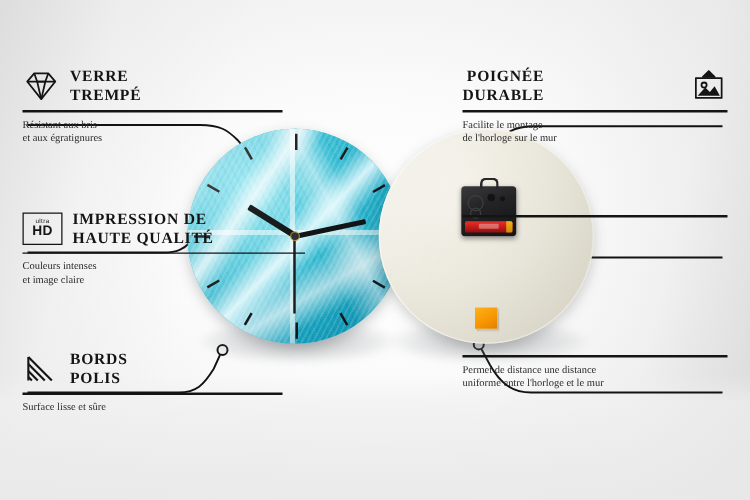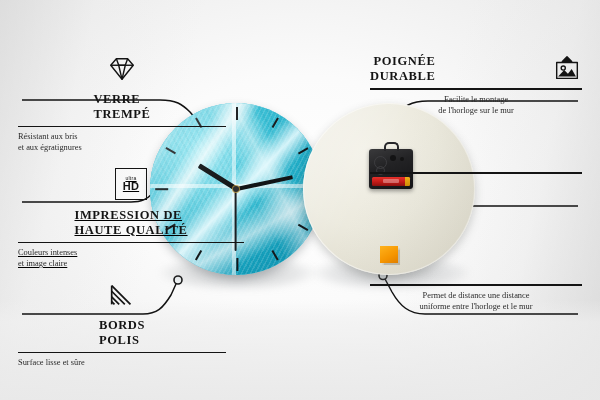--- a/index.html
+++ b/index.html
@@ -30,36 +30,36 @@
   }
 
   
   #connectors { position:absolute; left:0; top:0; width:600px; height:400px; }
   #connectors path { fill:none; stroke:#121212; stroke-width:1.5; }
   #connectors circle.node { fill:#f4f8f9; stroke:#121212; stroke-width:1.6; }
 
   
   .feature { position:absolute; width:208px; }
   .feature .head { display:flex; align-items:center; gap:8px; }
-  .feature.left .head { justify-content:flex-start;flex-direction:column; }
+  .feature.left .head { justify-content:flex-start; }
   .feature.right .head { justify-content:space-between; flex-direction:row; }
   .feature .title {
     font-family:"Liberation Serif", serif;
     font-weight:bold; font-size:12.5px; line-height:1.18;
     letter-spacing:.6px; color:#141414; text-transform:uppercase;
   }
   .feature.left .title { text-align:left; }
   .feature.right .title { text-align:right; }
   .feature .rule { height:1.6px; background:#141414; margin:4px 0 4px 0; width:100%; }
   .feature .desc {
     font-family:"Liberation Serif", serif;
     font-size:8.4px; line-height:1.32; color:#2a2a2a;
   }
   .feature.left .desc { text-align:left; }
-  .feature.right .desc { text-align:center; }
+  .feature.right .desc { text-align:left; }
   .icon { width:30px; height:30px; flex:0 0 30px; display:block; }
   .icon svg { display:block; width:30px; height:30px; }
 
   
   .hd-badge {
     width:32px; height:26px; flex:0 0 32px;
     border:1.6px solid #141414;
     display:flex; flex-direction:column; align-items:center; justify-content:center;
     line-height:1;
   }
@@ -244,21 +244,21 @@
         <span>TREMPÉ</span>
       </span>
     </div>
     <div class="rule"></div>
     <div class="desc">
       <span>Résistant aux bris</span><br>
       <span>et aux égratignures</span>
     </div>
   </div>
 
-  <div class="feature left" style="left:18px; top:168px; width:226px;text-decoration:underline;">
+  <div class="feature left" style="left:18px; top:168px; width:226px;">
     <div class="head">
       <span class="hd-badge">
         <span class="u">ultra</span>
         <span class="hd">HD</span>
       </span>
       <span class="title">
         <span>IMPRESSION DE</span><br>
         <span>HAUTE QUALITÉ</span>
       </span>
     </div>

